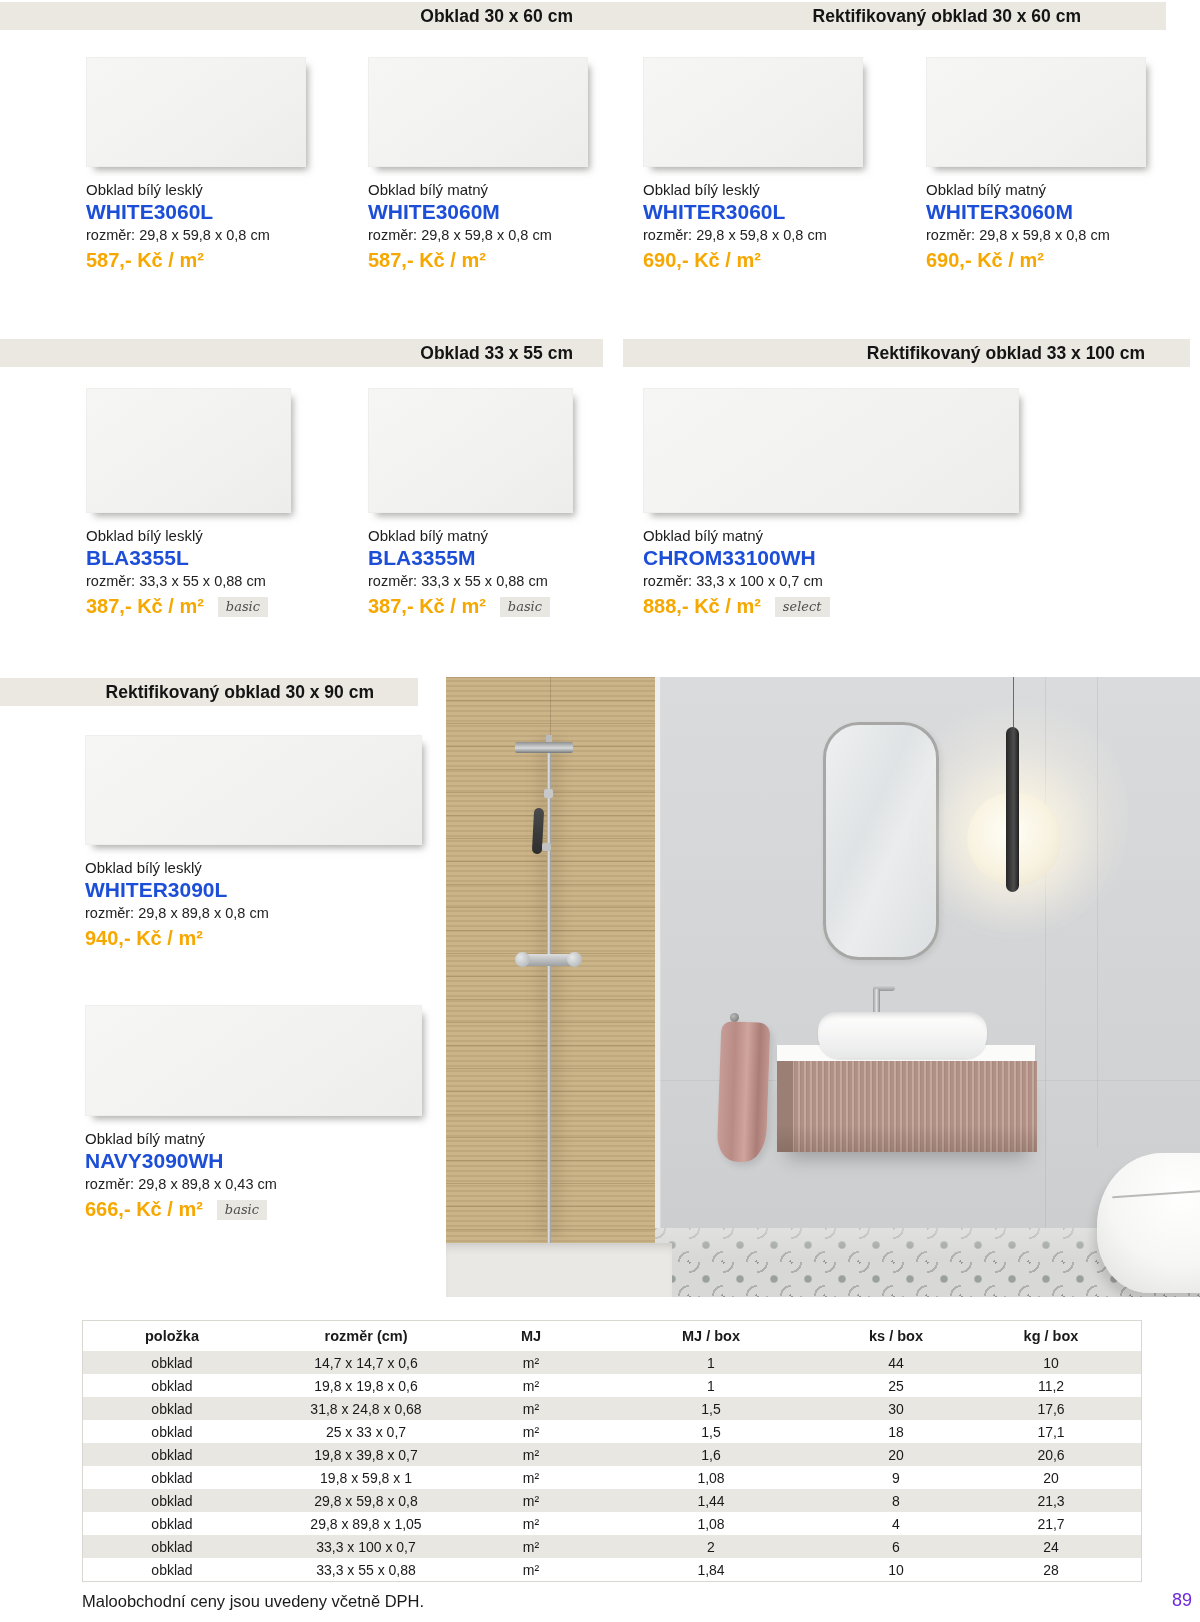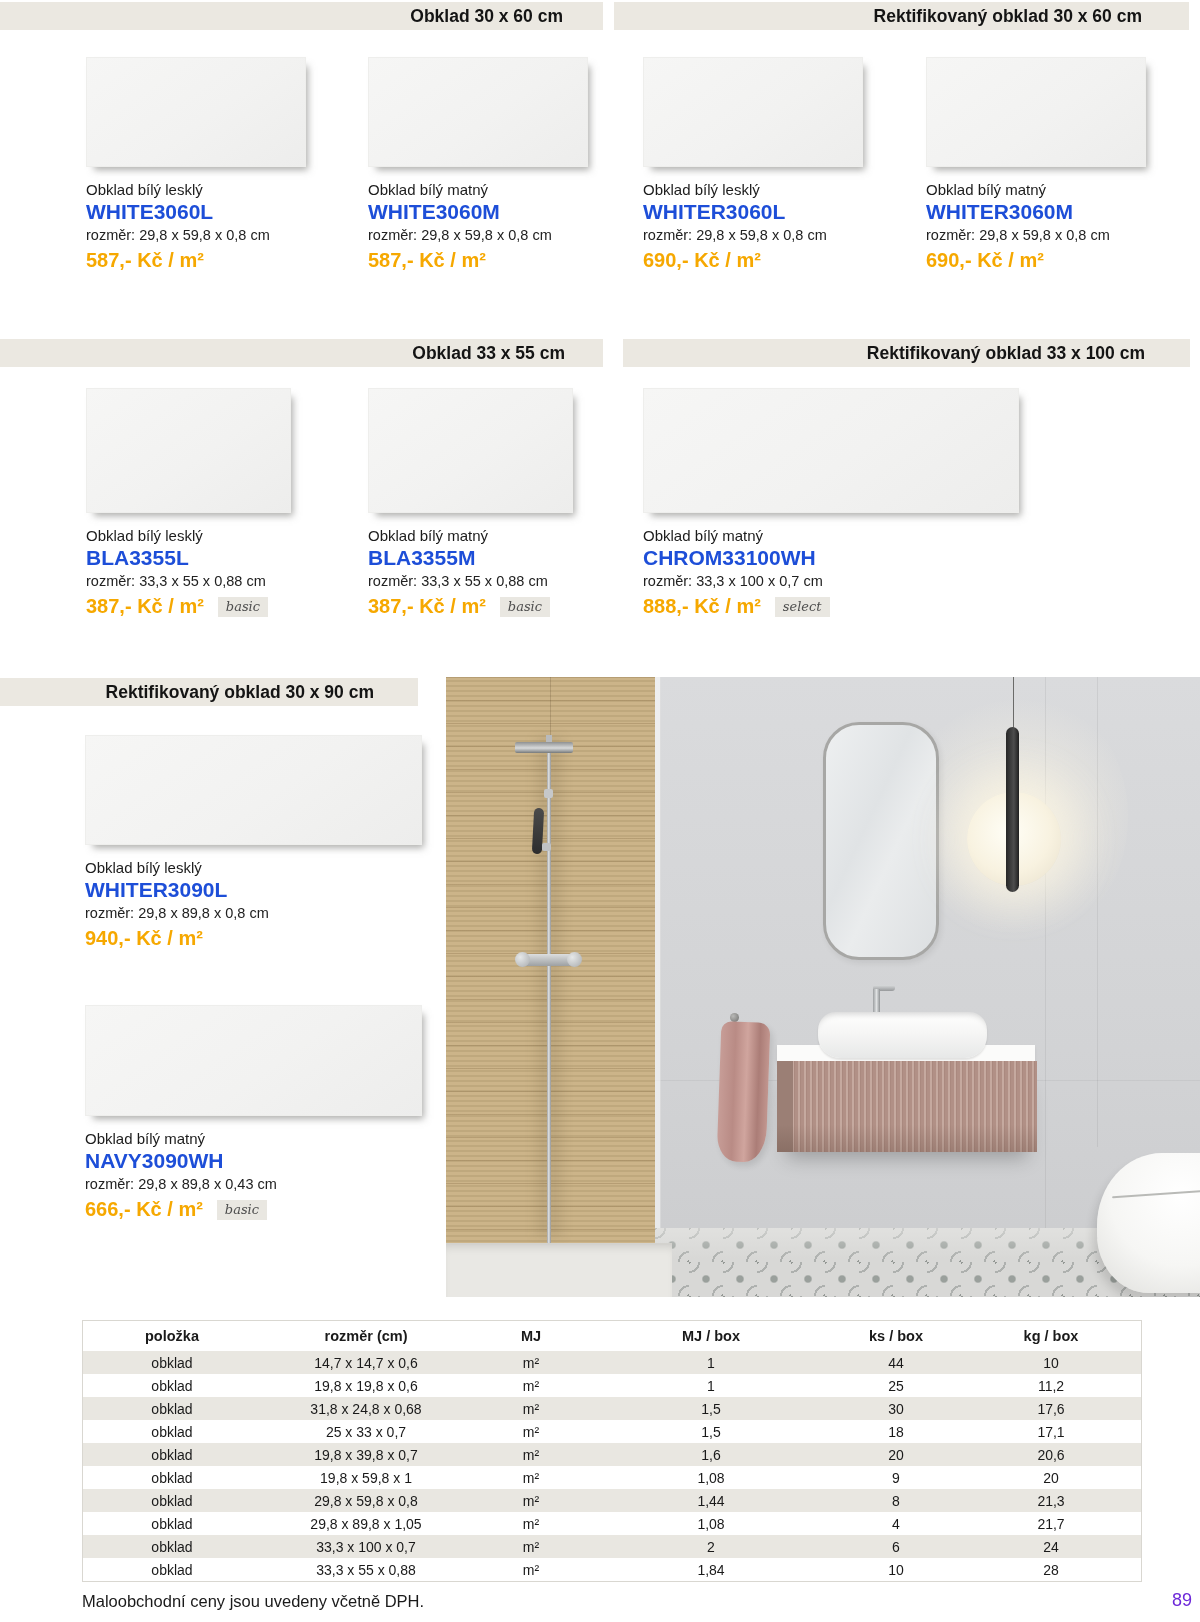--- a/index.html
+++ b/index.html
@@ -111,27 +111,27 @@
 
   
   #footer-note{position:absolute;left:82px;top:1592px;font-size:16.5px;color:#1a1a1a;}
   #page-number{position:absolute;right:8px;top:1590px;font-size:18px;color:#6d28d9;}
 </style>
 </head>
 <body>
 
 <div id="page">
 
-  <div class="band" style="left:0;top:2px;width:603px;padding-right:40px;box-sizing:border-box;">
+  <div class="band" style="left:0;top:2px;width:603px;padding-right:30px;box-sizing:border-box;">
     <span>Obklad 30 x 60 cm</span>
   </div>
-  <div class="band" style="left:614px;top:2px;width:575px;padding-right:47px;box-sizing:border-box;">
+  <div class="band" style="left:591px;top:2px;width:575px;padding-right:85px;box-sizing:border-box;">
     <span>Rektifikovaný obklad 30 x 60 cm</span>
   </div>
-  <div class="band" style="left:0;top:339px;width:603px;padding-right:38px;box-sizing:border-box;">
+  <div class="band" style="left:0;top:339px;width:603px;padding-right:30px;box-sizing:border-box;">
     <span>Obklad 33 x 55 cm</span>
   </div>
   <div class="band" style="left:623px;top:339px;width:567px;padding-right:45px;box-sizing:border-box;">
     <span>Rektifikovaný obklad 33 x 100 cm</span>
   </div>
   <div class="band" style="left:0;top:678px;width:418px;padding-right:44px;box-sizing:border-box;">
     <span>Rektifikovaný obklad 30 x 90 cm</span>
   </div>
 
   <div class="card" style="left:86px;top:57px;width:220px;">

